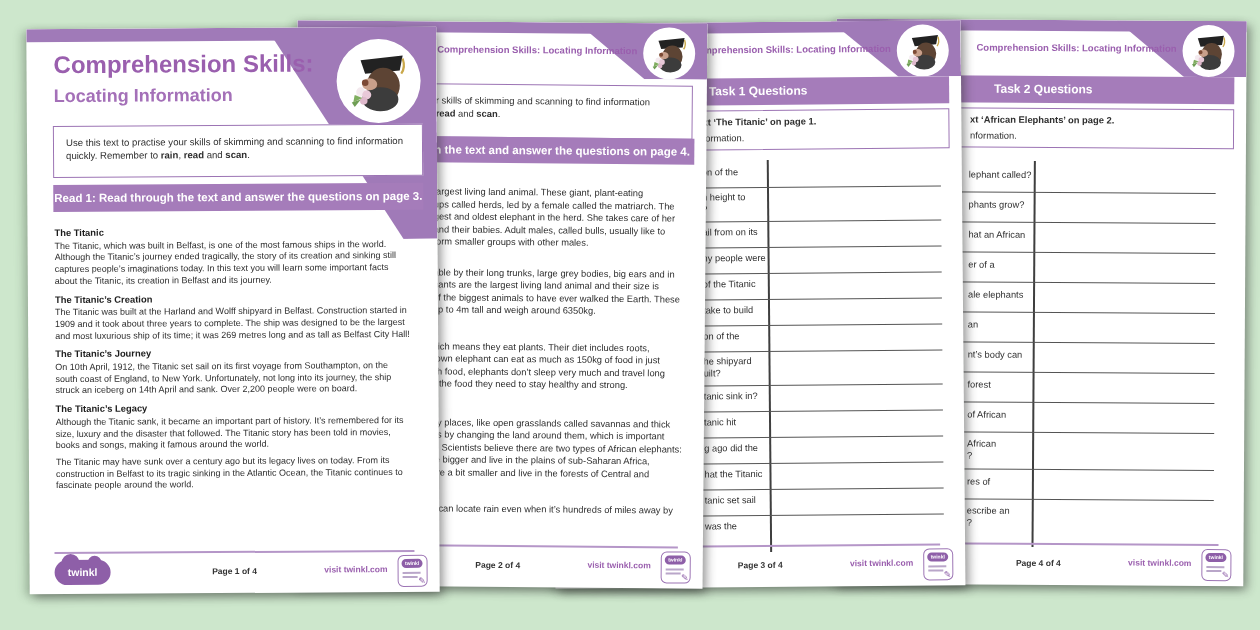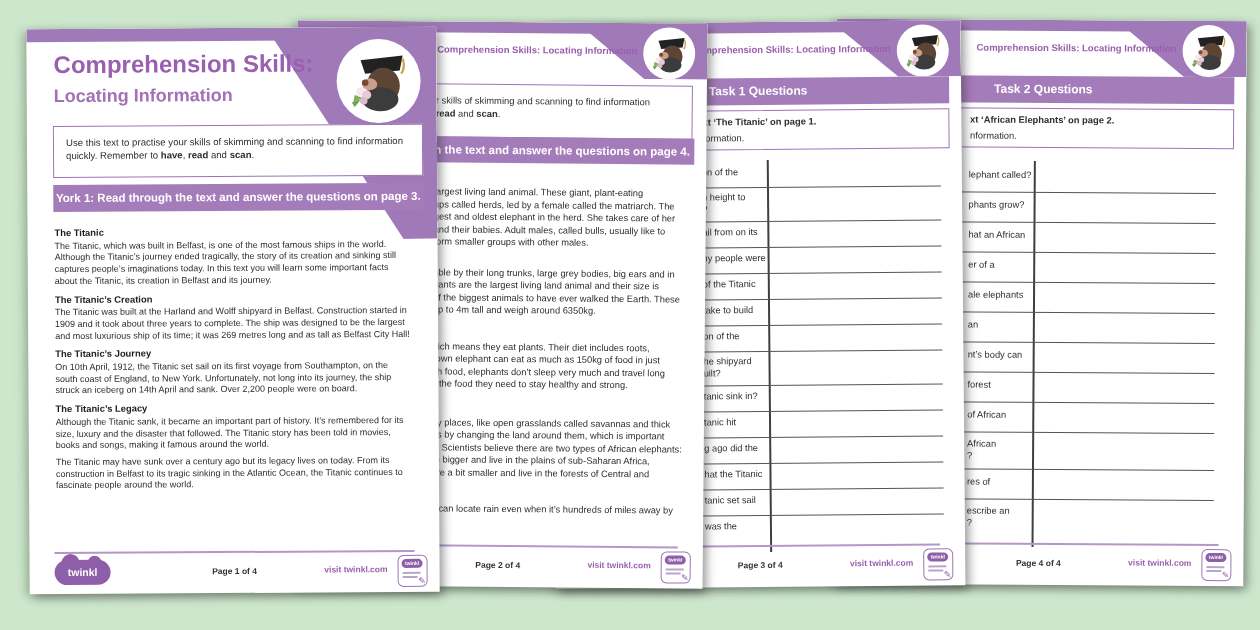--- a/index.html
+++ b/index.html
@@ -359,24 +359,24 @@
           <circle cx="10" cy="35" r="2.5" fill="#f7f0f3"></circle>
           <circle cx="14" cy="37" r="2.5" fill="#dfb9cc"></circle>
           <path d="M6 38 l6 -2 -4 5z" fill="#6f9e55"></path>
           <path d="M8 33 l5 2 -6 3z" fill="#7fae5f"></path>
           <path d="M40 9 q2 6 -1 10" stroke="#caa84a" fill="none" stroke-width="1.5"></path>
         </svg>
       </div>
     <div class="title1">Comprehension Skills:</div>
     <div class="title2">Locating Information</div>
     <div class="instrbox">
-      <span><span>Use this text to practise your skills of skimming and scanning to find information quickly. Remember to </span><b>have</b><span>, </span><b>read</b><span> and </span><b>scan</b><span>.</span></span>
+      <span><span>Use this text to practise your skills of skimming and scanning to find information quickly. Remember to </span><b>rain</b><span>, </span><b>read</b><span> and </span><b>scan</b><span>.</span></span>
     </div>
     <div class="banner">
-      <b>York 1:</b><span> Read through the text and answer the questions on page 3.</span>
+      <b>Read 1:</b><span> Read through the text and answer the questions on page 3.</span>
     </div>
     <div class="body1">
         <div class="h">The Titanic</div>
         <div class="pgh">The Titanic, which was built in Belfast, is one of the most famous ships in the world. Although the Titanic’s journey ended tragically, the story of its creation and sinking still captures people’s imaginations today. In this text you will learn some important facts about the Titanic, its creation in Belfast and its journey.</div>
         <div class="h">The Titanic’s Creation</div>
         <div class="pgh">The Titanic was built at the Harland and Wolff shipyard in Belfast. Construction started in 1909 and it took about three years to complete. The ship was designed to be the largest and most luxurious ship of its time; it was 269 metres long and as tall as Belfast City Hall!</div>
         <div class="h">The Titanic’s Journey</div>
         <div class="pgh">On 10th April, 1912, the Titanic set sail on its first voyage from Southampton, on the south coast of England, to New York. Unfortunately, not long into its journey, the ship struck an iceberg on 14th April and sank. Over 2,200 people were on board.</div>
         <div class="h">The Titanic’s Legacy</div>
         <div class="pgh">Although the Titanic sank, it became an important part of history. It’s remembered for its size, luxury and the disaster that followed. The Titanic story has been told in movies, books and songs, making it famous around the world.</div>

